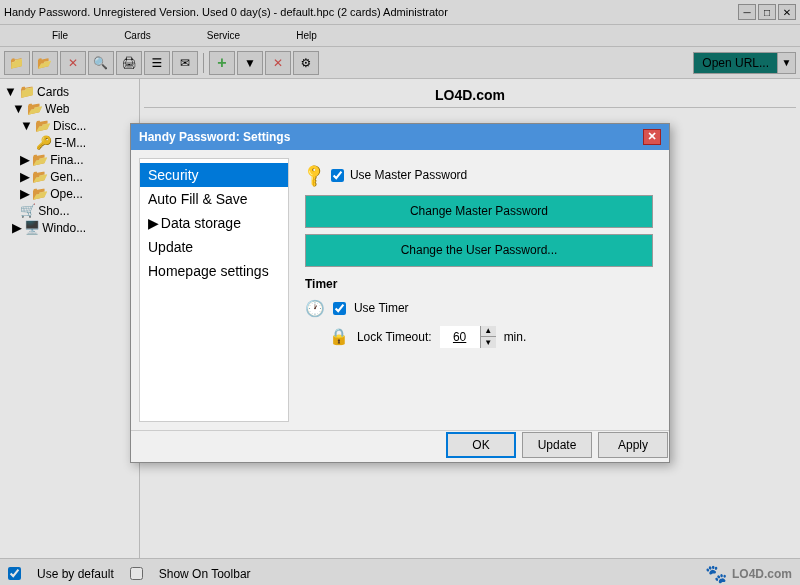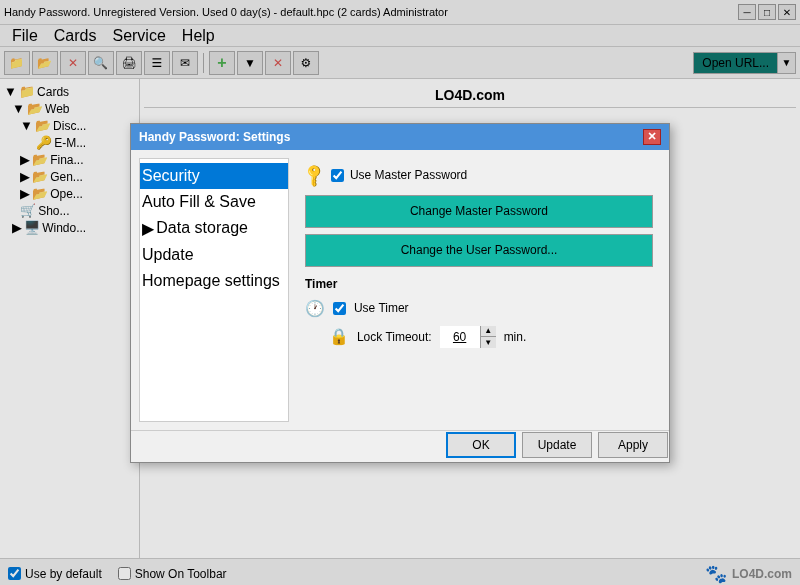--- a/index.html
+++ b/index.html
@@ -47,22 +47,23 @@
     .menu-bar {
       background: #f0f0f0;
       height: 22px;
       display: flex;
       align-items: center;
       padding: 0 4px;
       border-bottom: 1px solid #ccc;
     }
     .menu-item {
       padding: 2px 8px;
-      font-size: 16px;
-      cursor: pointer;
+      font-size: 10px;
+      cursor: pointer;
+      margin-left: 40px;
     }
 
     
     .toolbar {
       background: #f0f0f0;
       height: 32px;
       display: flex;
       align-items: center;
       padding: 0 4px;
       border-bottom: 1px solid #ccc;
@@ -158,21 +159,21 @@
       background: #f0f0f0;
       border-top: 1px solid #ccc;
       display: flex;
       align-items: center;
       padding: 0 8px;
       gap: 16px;
     }
     .status-item {
       display: flex;
       align-items: center;
-      gap: 4px;
+      gap: 16px;
       font-size: 12px;
     }
     .lo4d-watermark {
       margin-left: auto;
       display: flex;
       align-items: center;
       gap: 4px;
       color: #888;
       font-size: 12px;
       font-weight: bold;
@@ -224,23 +225,23 @@
       gap: 8px;
       min-height: 280px;
     }
     .dialog-nav {
       width: 150px;
       background: #fff;
       border: 1px solid #ccc;
       padding: 4px 0;
     }
     .dialog-nav-item {
-      padding: 4px 2px;
-      cursor: pointer;
-      font-size: 16px;
+      padding: 4px 8px;
+      cursor: pointer;
+      font-size: 14px;
     }
     .dialog-nav-item.active {
       background: #0078d7;
       color: white;
     }
     .dialog-content {
       flex: 1;
       padding: 8px;
     }
     .dialog-footer {

